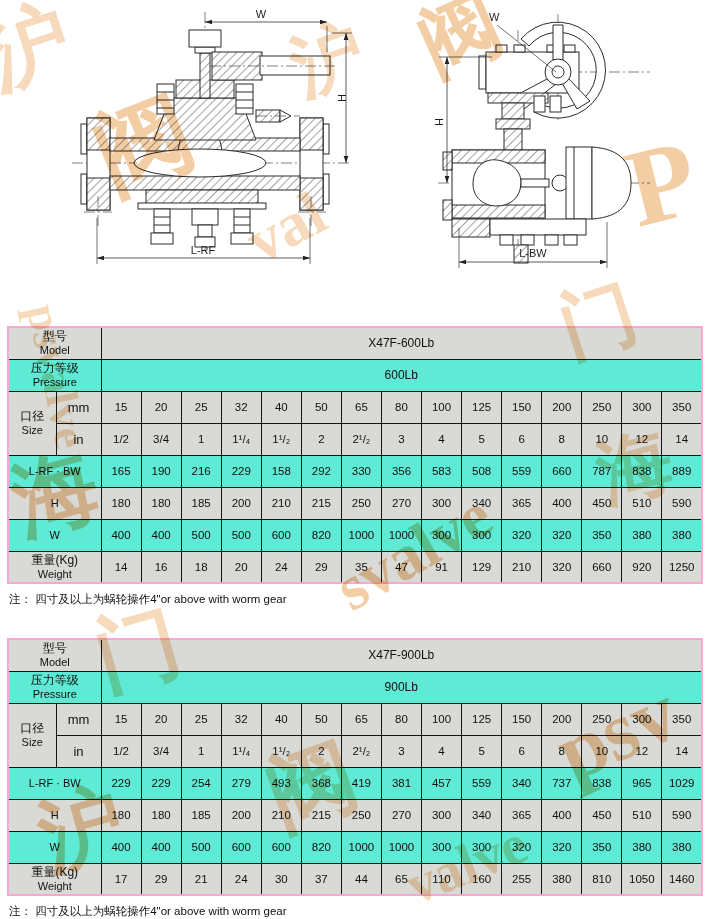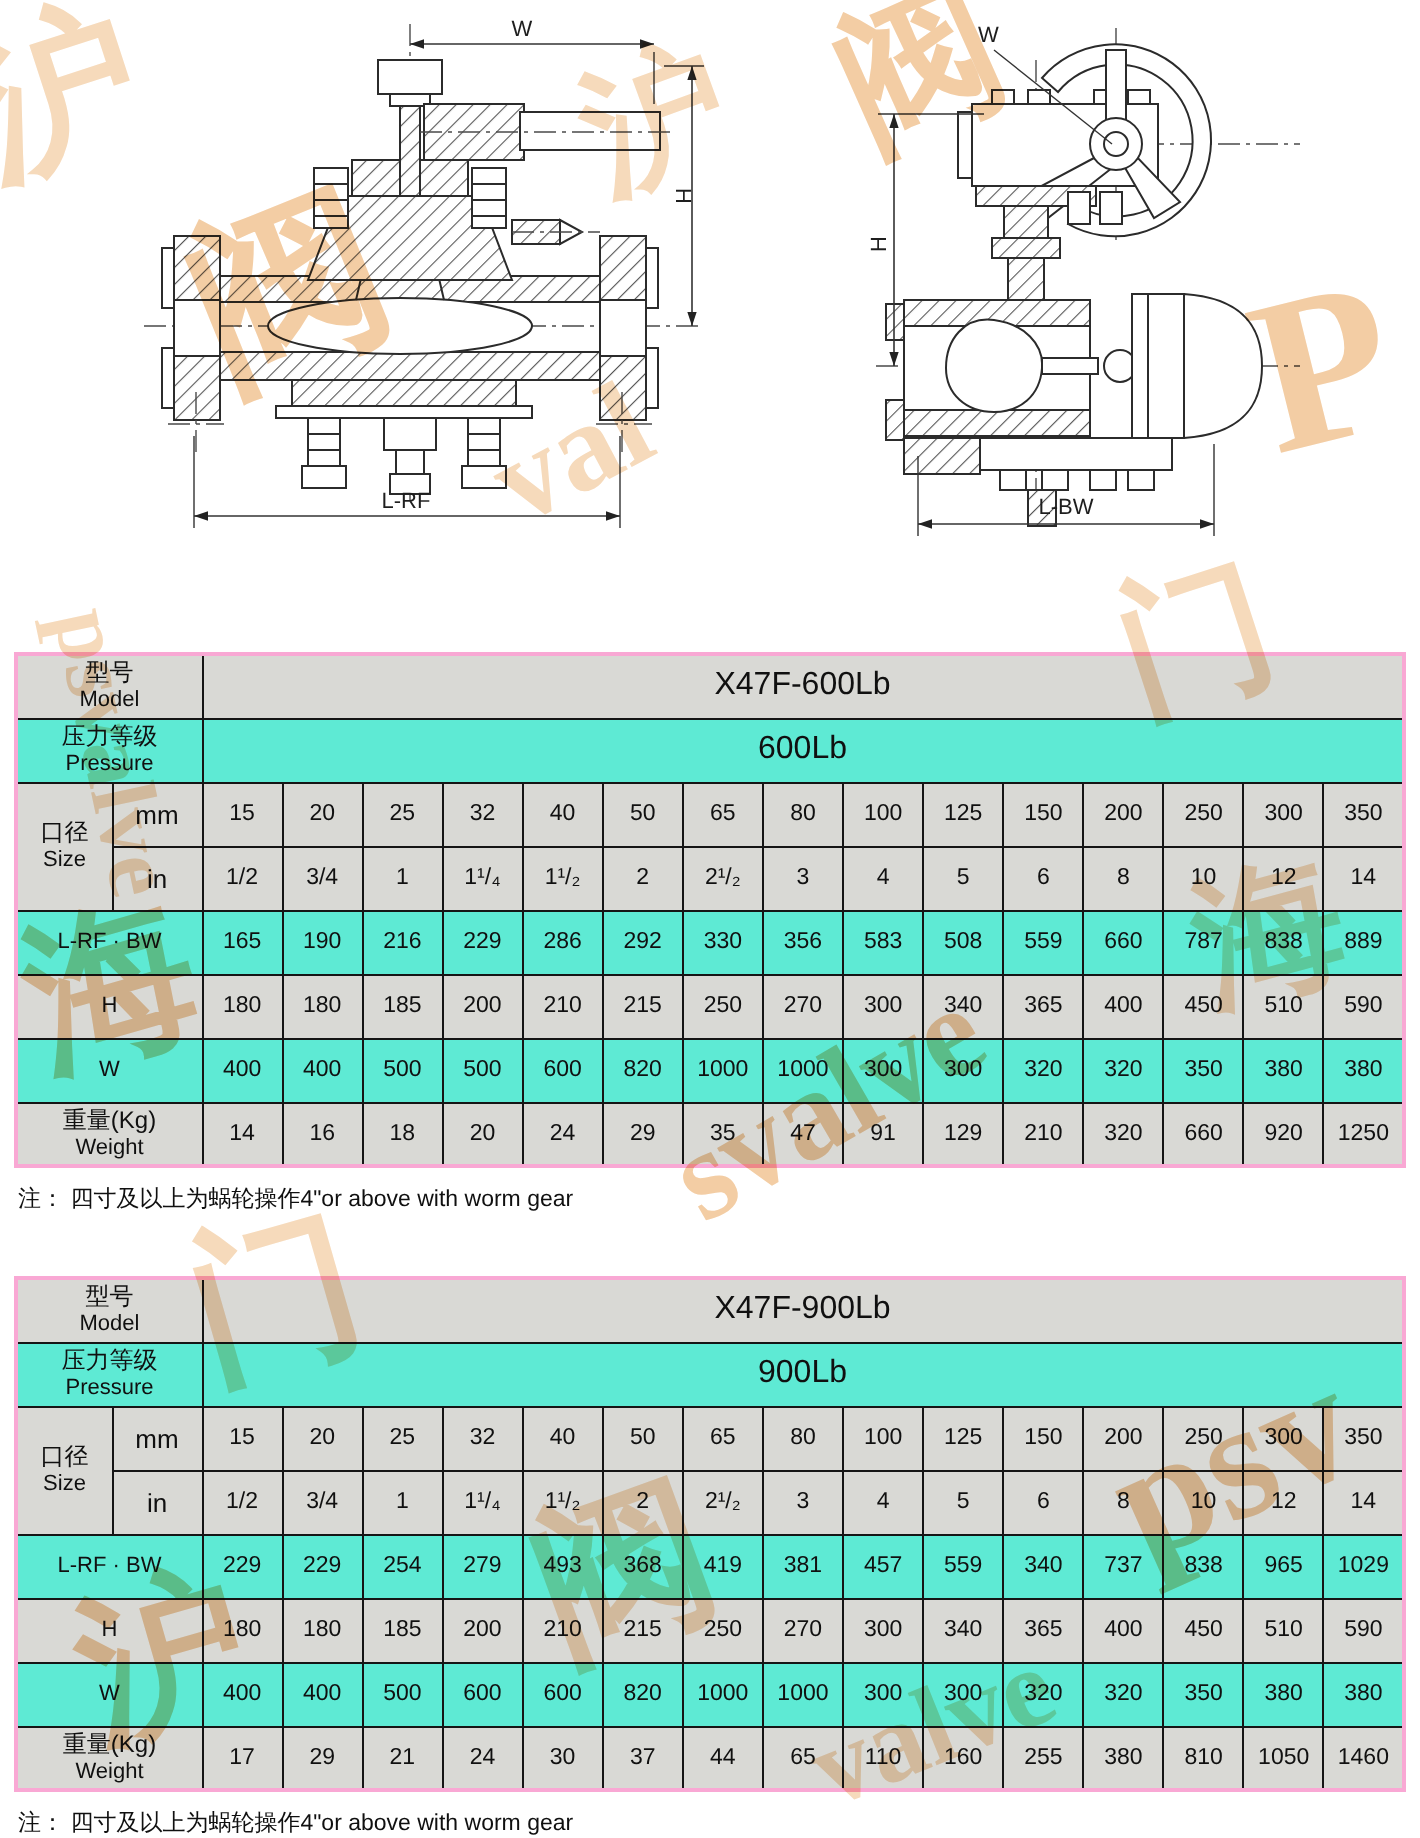--- a/index.html
+++ b/index.html
@@ -27,21 +27,21 @@
       border:2px solid #f9a8d4;background:#fff;position:relative;z-index:1}
   .spec-table td,.spec-table th{border:1px solid #151515;text-align:center;vertical-align:middle;
       padding:0;font-weight:normal;color:#101010}
   .spec-table tr{height:32px}
   .c1{width:48px}.c2{width:45px}
   .g{background:#d9d9d5}
   .w{background:#5eead4}
   .zh{display:block;font-size:12px;line-height:1.15}
   .en{display:block;font-size:11px;line-height:1.1}
   .val{font-size:11.5px}
-  .modelv{font-size:16px}
+  .modelv{font-size:12px}
   .unit{font-size:13px}
   .rowlab{font-size:11px}
   .note{position:relative;z-index:1;margin:8px 0 0 9px;font-size:11.5px;color:#101010}
   .t2{margin-top:31px}
 </style>
 </head>
 <body>
 
 <div class="watermark">
   <span class="wm" style="left:-14px;top:6px;font-size:84px;transform:rotate(-18deg)">沪</span>
@@ -257,21 +257,21 @@
         <td class="val">10</td>
         <td class="val">12</td>
         <td class="val">14</td>
   </tr>
   <tr class="w">
     <th colspan="2" class="rowlab">L-RF · BW</th>
     <td class="val">165</td>
         <td class="val">190</td>
         <td class="val">216</td>
         <td class="val">229</td>
-        <td class="val">286</td>
+        <td class="val">158</td>
         <td class="val">292</td>
         <td class="val">330</td>
         <td class="val">356</td>
         <td class="val">583</td>
         <td class="val">508</td>
         <td class="val">559</td>
         <td class="val">660</td>
         <td class="val">787</td>
         <td class="val">838</td>
         <td class="val">889</td>

